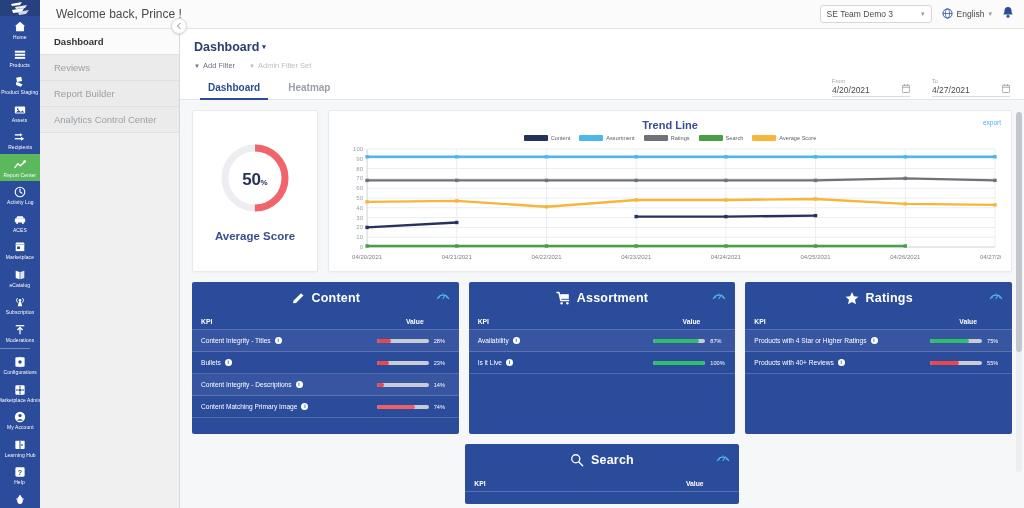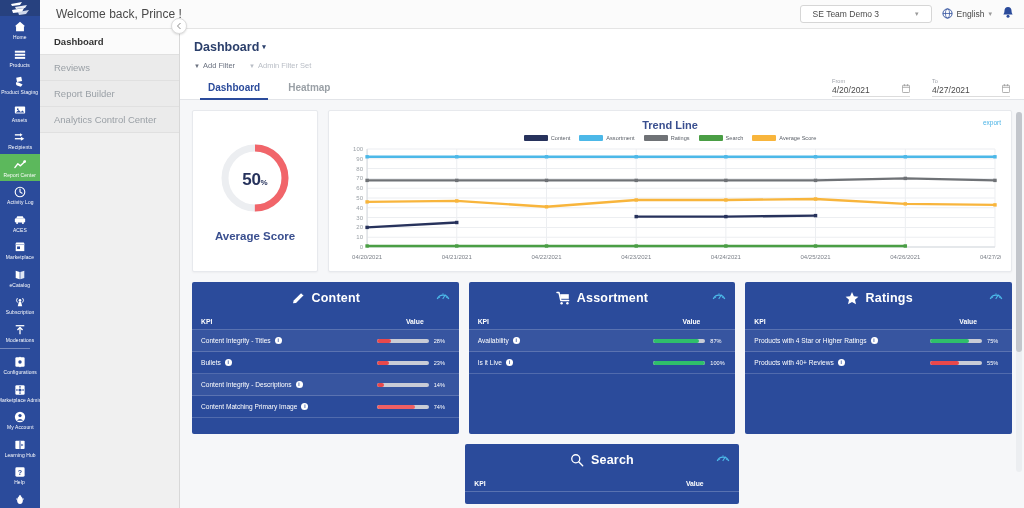--- a/index.html
+++ b/index.html
@@ -60,23 +60,23 @@
 
   
   .topbar {
     position: absolute; left: 40px; top: 0; right: 0; height: 29px;
     background: #fbfbfb; border-bottom: 1px solid #e4e4e4;
     display: flex; align-items: center; z-index: 10;
   }
   .welcome { margin-left: 16px; font-size: 12px; color: #4a4a4a; }
   .topbar-right { margin-left: auto; display: flex; align-items: center; gap: 10px; padding-right: 10px; }
   .team-select {
-    width: 132px; height: 18px; border: 1px solid #d6d6d6; border-radius: 3px;
+    width: 112px; height: 18px; border: 1px solid #d6d6d6; border-radius: 3px;
     background: #ffffff; display: flex; align-items: center;
-    padding: 0 12px; font-size: 8.5px; color: #4a4a4a; cursor: pointer;
+    padding: 0 6px; font-size: 8.5px; color: #4a4a4a; cursor: pointer;
   }
   .team-select .caret { margin-left: auto; color: #9a9a9a; font-size: 7px; }
   .lang {
     display: flex; align-items: center; gap: 4px;
     font-size: 8.5px; color: #4a4a4a; cursor: pointer;
   }
   .bell { color: #2b4b9b; font-size: 12px; cursor: pointer; }
 
   
   .main {

